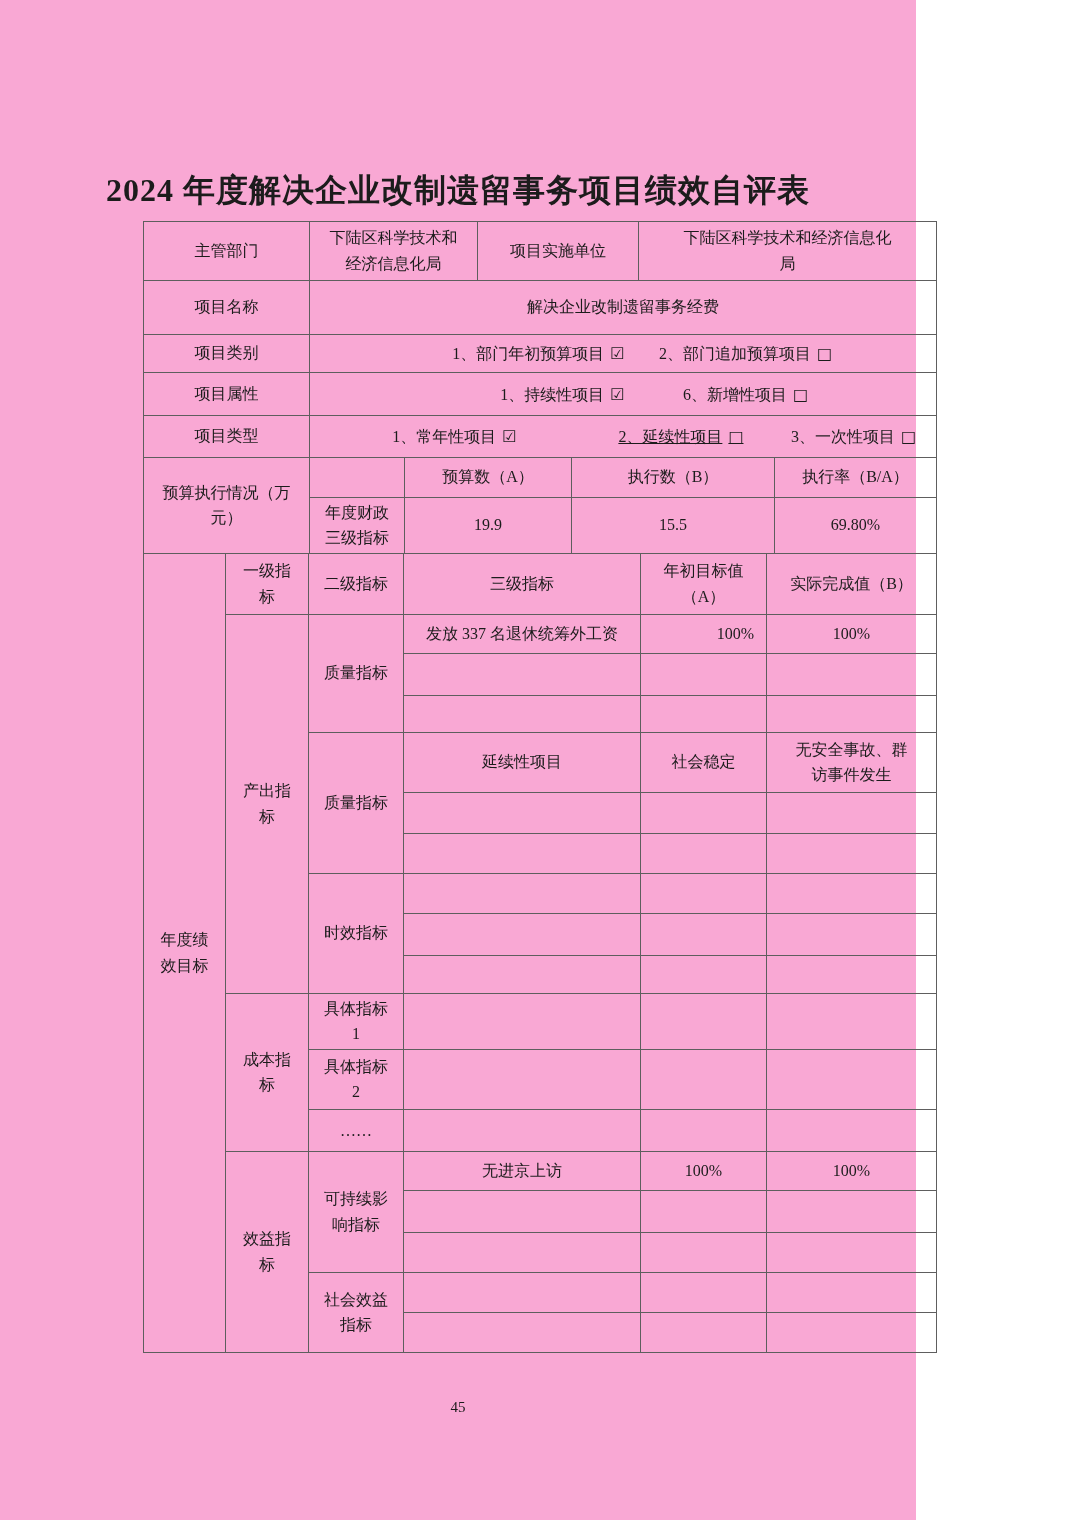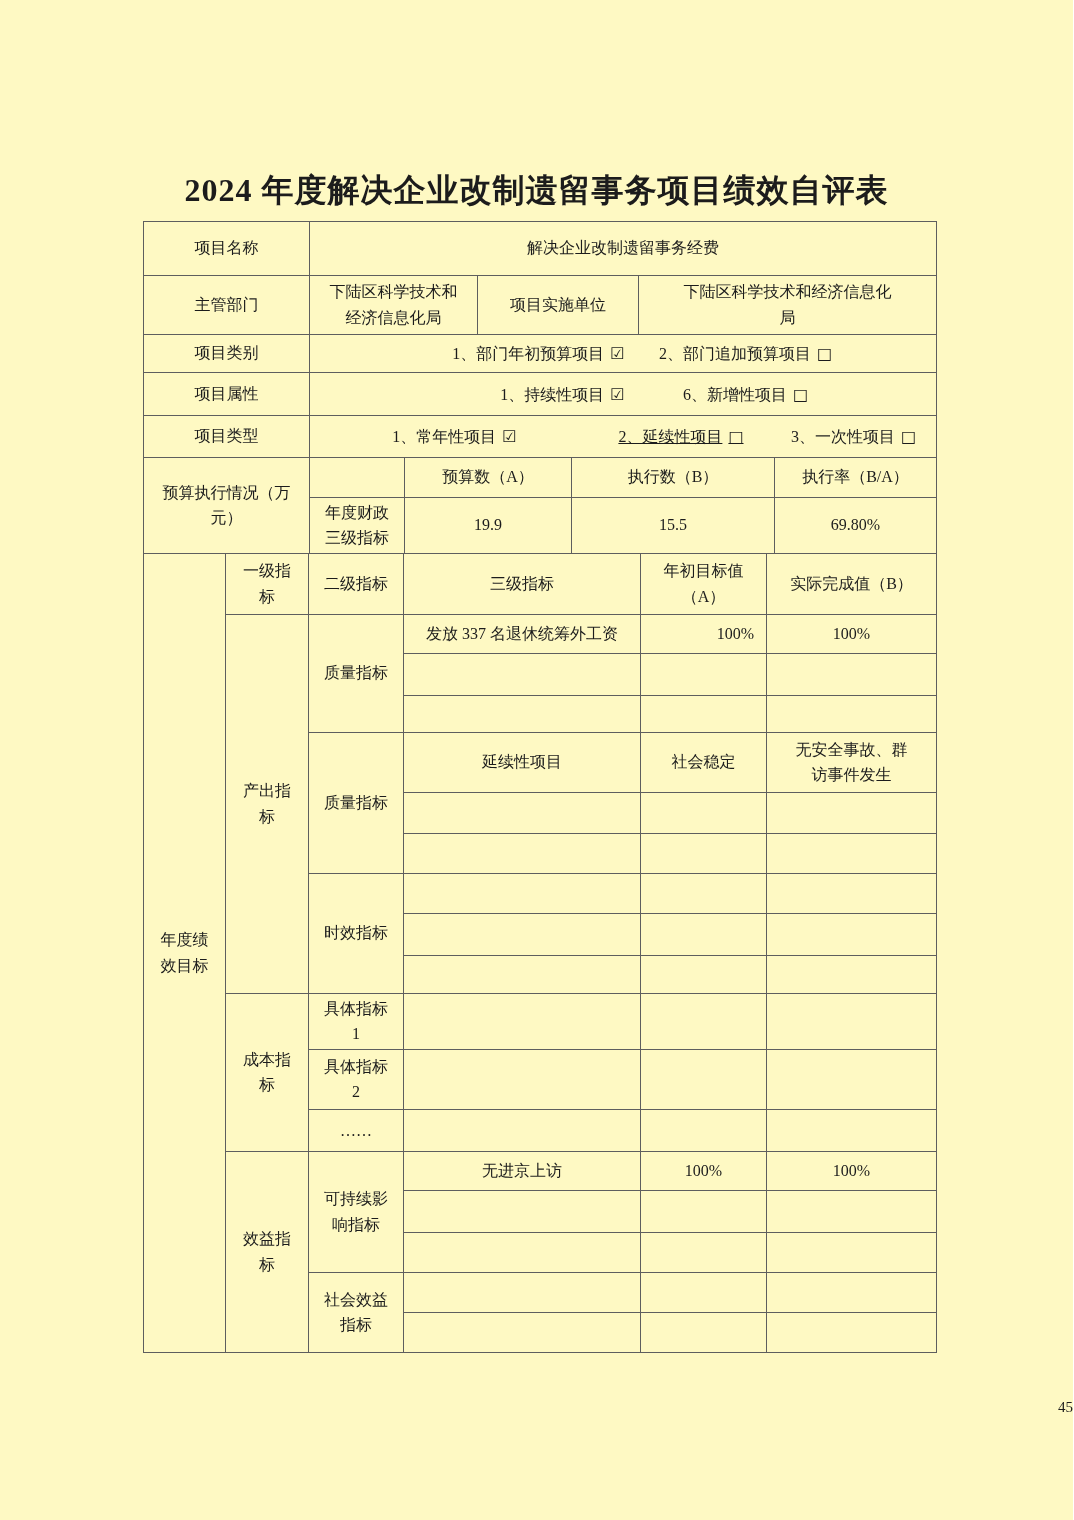--- a/index.html
+++ b/index.html
@@ -1,18 +1,18 @@
 <!DOCTYPE html>
 <html><head>
 <meta charset="utf-8">
 <style>
   * { box-sizing: border-box; }
   html, body { margin: 0; padding: 0; background: #ffffff; }
   .page {
-    width: 1073px; height: 1520px; background: #fef9c3; position: relative;
+    width: 916px; height: 1520px; background: #f9a8d4; position: relative;
     font-family: "Liberation Serif", "DejaVu Serif", serif;
     color: #1c1c1c;
   }
   .doc-title {
     margin: 0; padding-top: 170px; padding-bottom: 9px;
     text-align: center; font-size: 32px; font-weight: bold;
     letter-spacing: 1px; line-height: 1.3;
   }
   table.tbl {
     border-collapse: collapse; table-layout: fixed;
@@ -27,49 +27,49 @@
     overflow: hidden;
   }
   td.opt-cell { text-align: center; padding-left: 13px; white-space: normal; }
   .opt { display: inline-block; vertical-align: middle; }
   .opt-w1 { width: 233px; }
   .opt-w2 { width: 212px; text-decoration: underline; }
   .cb { font-family: "DejaVu Sans", sans-serif; margin-left: 6px; font-size: 16px; }
   .cb-checked { font-weight: bold; }
   td.num-right { text-align: right; padding-right: 12px; }
   .page-number {
-    text-align: right; font-size: 15px; margin-top: 46px;
+    text-align: center; font-size: 15px; margin-top: 46px;
   }
 </style>
 </head>
 <body>
 
 <div class="page">
 
   <h1 class="doc-title">2024 年度解决企业改制遗留事务项目绩效自评表</h1>
 
   <table class="tbl">
     <colgroup>
         <col style="width:166px">
         <col style="width:168px">
         <col style="width:161px">
         <col style="width:298px">
       </colgroup>
     <tbody>
-        <tr style="height:54px">
-      <td>项目名称</td>
-      <td colspan="3">解决企业改制遗留事务经费</td>
-    </tr>
-    <tr style="height:59px">
+        <tr style="height:59px">
       <td>主管部门</td>
       <td>下陆区科学技术和
 经济信息化局</td>
       <td>项目实施单位</td>
       <td>下陆区科学技术和经济信息化
 局</td>
+    </tr>
+    <tr style="height:54px">
+      <td>项目名称</td>
+      <td colspan="3">解决企业改制遗留事务经费</td>
     </tr>
     <tr style="height:38px">
       <td>项目类别</td>
       <td colspan="3" class="opt-cell">
         <span class="opt opt-w1"><span>1、部门年初预算项目</span><span class="cb cb-checked">☑</span></span>
         <span class="opt"><span>2、部门追加预算项目</span><span class="cb">□</span></span>
       </td>
     </tr>
     <tr style="height:43px">
       <td>项目属性</td>

